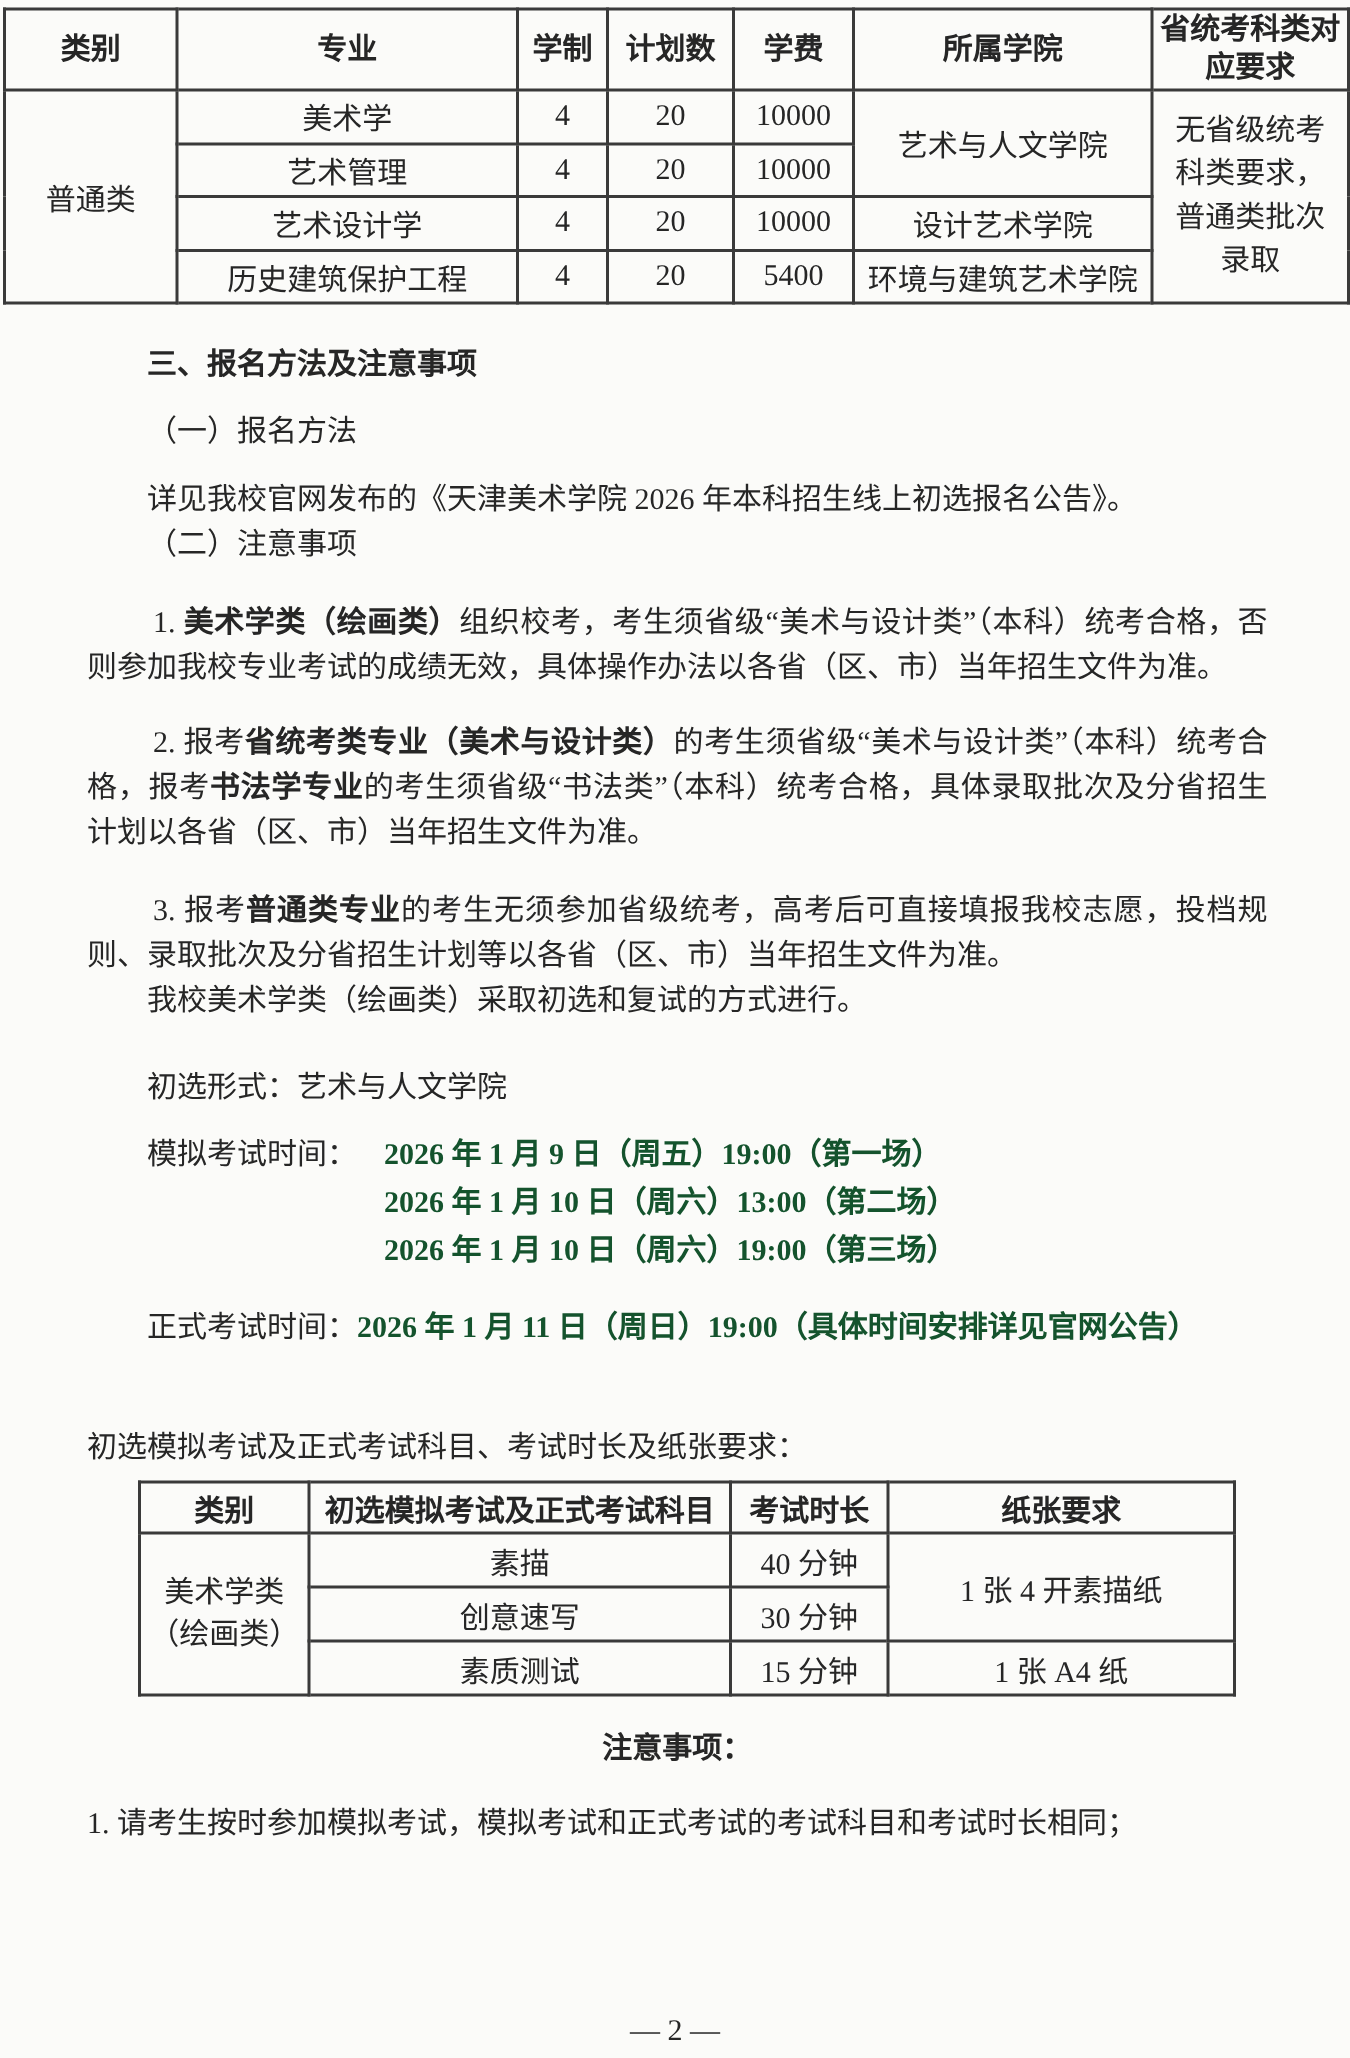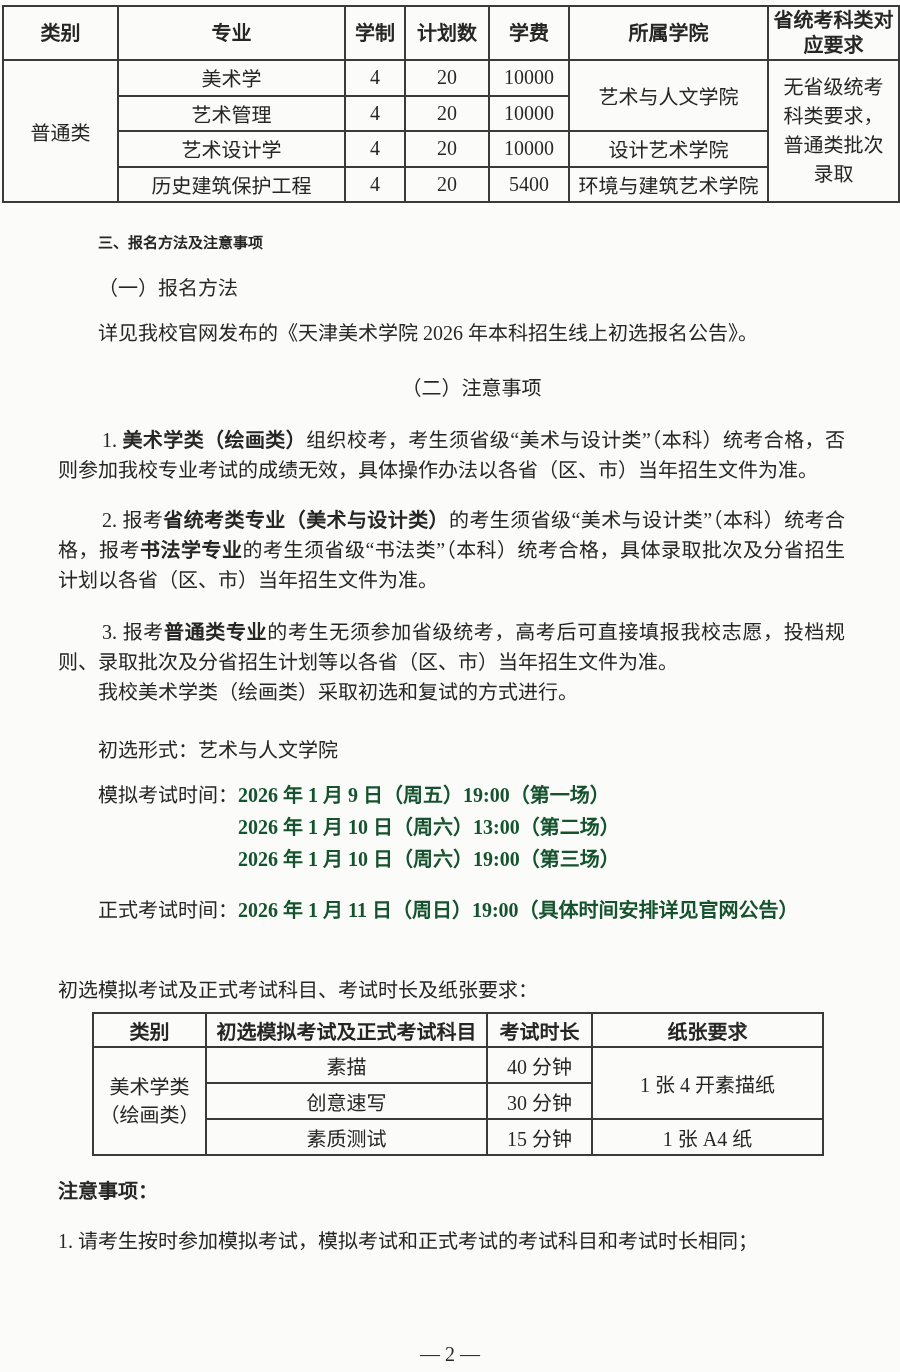--- a/index.html
+++ b/index.html
@@ -20,45 +20,45 @@
   .t1 th{height:52px;font-size:20px;line-height:25px;}
   .t1 td{height:29px;font-size:20px;}
   .t1 .req{line-height:29px;padding:12px 8px;}
   .t2{width:730px;margin:7px 0 0 34px;}
   .t2 th{height:32px;font-size:20px;}
   .t2 td{height:34px;font-size:20px;}
   .t2 .cat{white-space:pre-line;line-height:28px;}
   
   .content{padding:0 55px 0 58px;}
   .blk{margin:0;line-height:30px;}
-  .hd{font-weight:bold;font-size:15px;text-indent:40px;}
+  .hd{font-weight:bold;font-size:20px;text-indent:40px;}
   .ind{text-indent:40px;}
   .para{text-indent:44px;text-align:justify;}
   .b{font-weight:bold;}
   .red{color:#14532d;font-weight:bold;}
-  .sched{display:flex;align-items:flex-start;margin-top:14px;}
+  .sched{display:flex;align-items:flex-start;margin-top:14px;gap:18px;}
   .sched .lbl{white-space:nowrap;line-height:32px;text-indent:40px;flex:0 0 auto;}
   .sched .times{line-height:32px;}
   .oneline{display:flex;margin-top:20px;}
   .oneline .lbl{white-space:nowrap;line-height:30px;text-indent:40px;flex:0 0 auto;}
   .oneline .red{line-height:30px;}
   
   .m-title3{margin-top:25px;}
   .m-sub1{margin-top:15px;}
   .m-body1{margin-top:15px;}
-  .m-sub2{margin-top:25px;text-align:center;}
+  .m-sub2{}
   .m-p1{margin-top:22px;}
   .m-p2{margin-top:20px;}
   .m-p3{margin-top:22px;}
   .m-title4{margin-top:15px;}
   .m-intro{}
   .m-chusel{margin-top:28px;}
   .m-form{margin-top:28px;}
   .m-tintro{margin-top:50px;}
-  .m-notes{margin-top:20px;}
+  .m-notes{margin-top:20px;text-align:center;}
   .m-note1{margin-top:20px;}
   .footer{position:absolute;left:0;bottom:6px;width:900px;text-align:center;font-size:20px;line-height:24px;}
 </style>
 </head>
 <body>
 
 <table class="t1">
   <colgroup>
     <col style="width:115px">
       <col style="width:227px">

